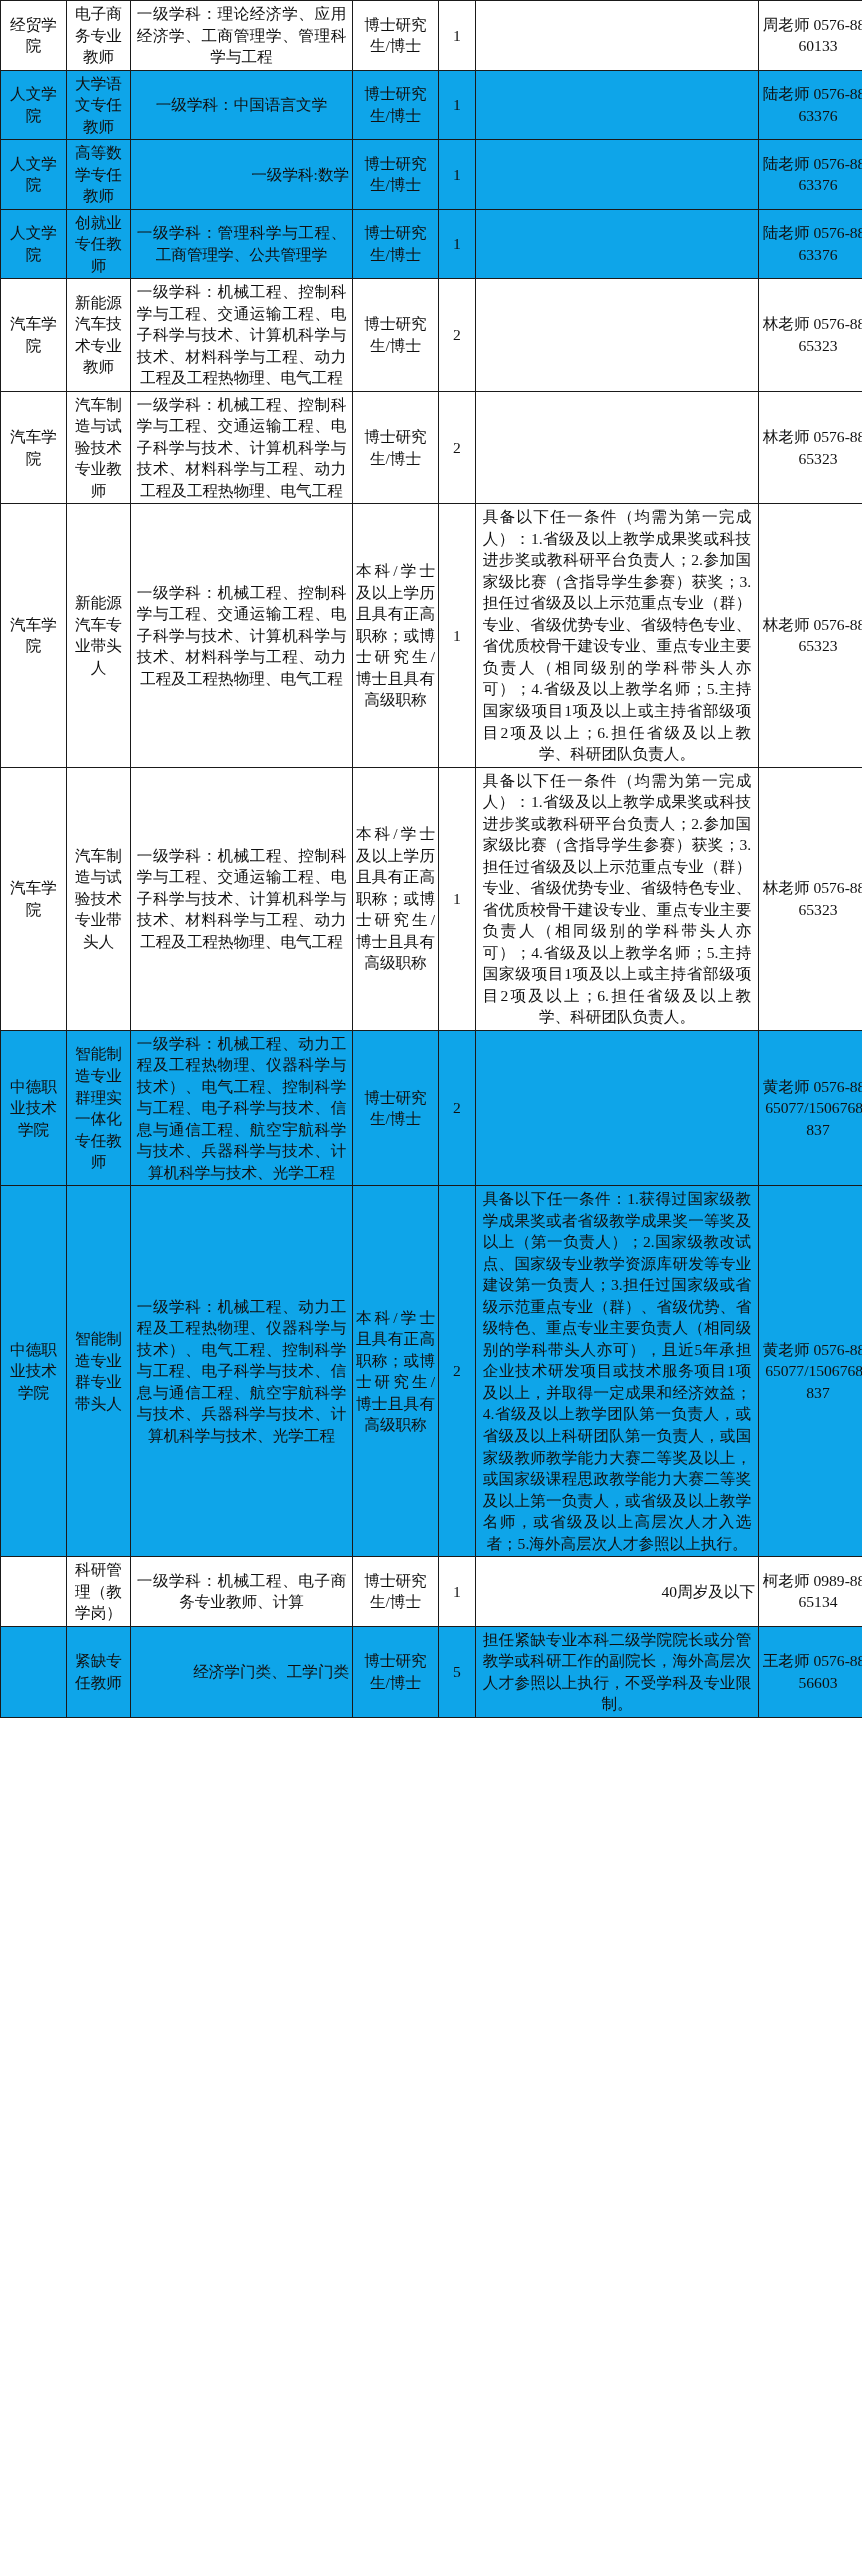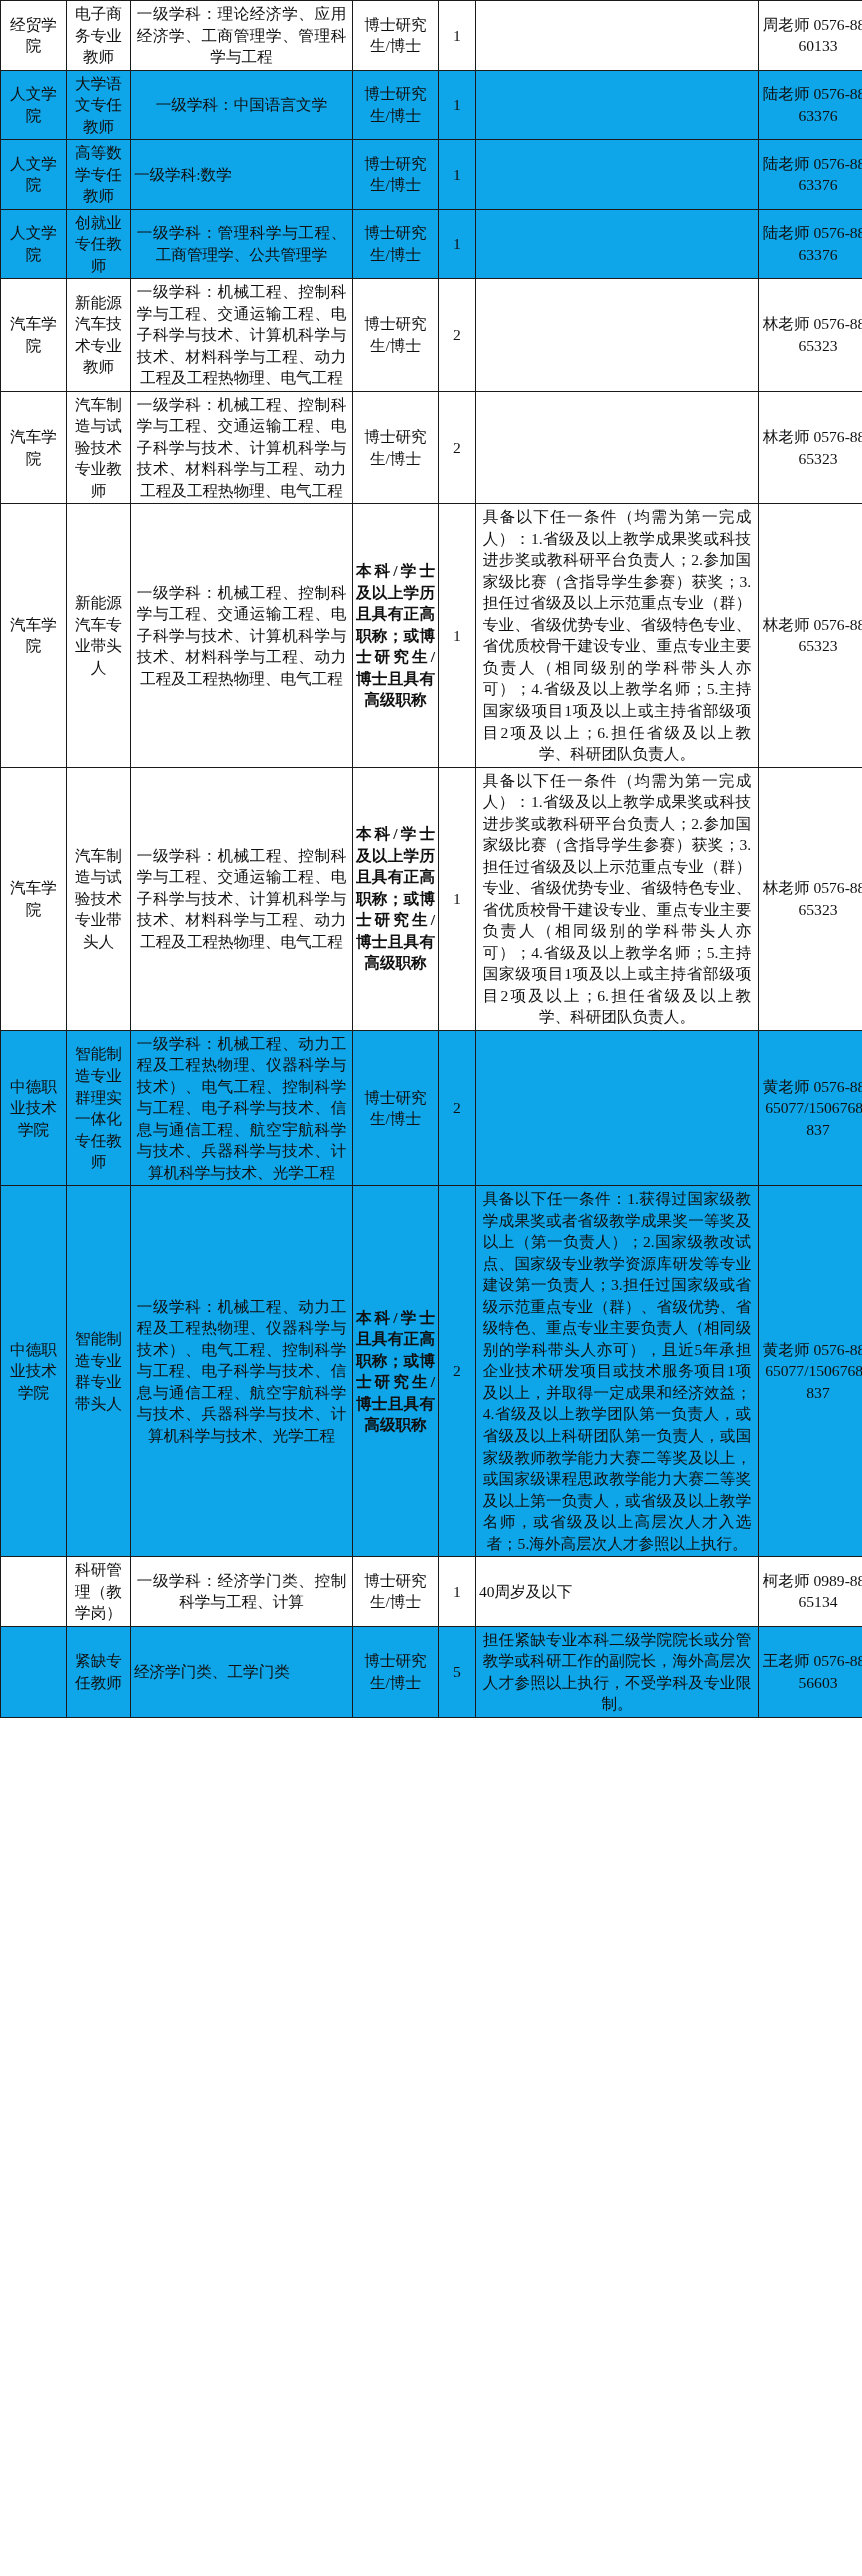--- a/index.html
+++ b/index.html
@@ -45,22 +45,22 @@
   .c-num{font-size:14.6px;font-family:"Liberation Serif",serif;}
   .c-req{font-size:15px;line-height:1.42;margin-left:40px;}
   .c-contact{font-size:15.6px;line-height:1.4;}
   .c-major{font-size:16px;line-height:1.45;margin-left:47px;}
 
   tr.shade td{background:#0ea5e9;}
   tr.plain td{background:#ffffff;}
 
   .req-text{display:block;text-align:justify;text-align-last:center;padding:0 3.9px;}
   .major-text{display:block;text-align:justify;text-align-last:center;padding:0 2.9px;}
-  .major-center{display:block;text-align:left;}
-  .edu-text{display:block;text-align:justify;text-align-last:center;font-weight:bold;}
+  .major-center{display:block;text-align:right;}
+  .edu-text{display:block;text-align:justify;text-align-last:center;}
   .contact-text{display:block;}
 </style>
 </head>
 <body>
 
 <table id="recruit-table">
   <colgroup>
     <col class="c-college">
       <col class="c-post">
       <col class="c-major">
@@ -234,21 +234,21 @@
         </td>
     <td class="c-contact">
           <span class="contact-text">黄老师 0576-88665077/15067687837</span>
         </td>
   </tr>
 
   <tr class="plain">
     <td class="c-college"><span></span></td>
     <td class="c-post"><span>科研管理（教学岗）</span></td>
     <td class="c-major">
-          <span class="major-text">一级学科：经济学门类、控制科学与工程、计算</span>
+          <span class="major-text">一级学科：机械工程、电子商务专业教师、计算</span>
         </td>
     <td class="c-edu"><span>博士研究生/博士</span></td>
     <td class="c-num"><span>1</span></td>
     <td class="c-req">
           <span class="major-center">40周岁及以下</span>
         </td>
     <td class="c-contact">
           <span class="contact-text">柯老师 0989-88665134</span>
         </td>
   </tr>

